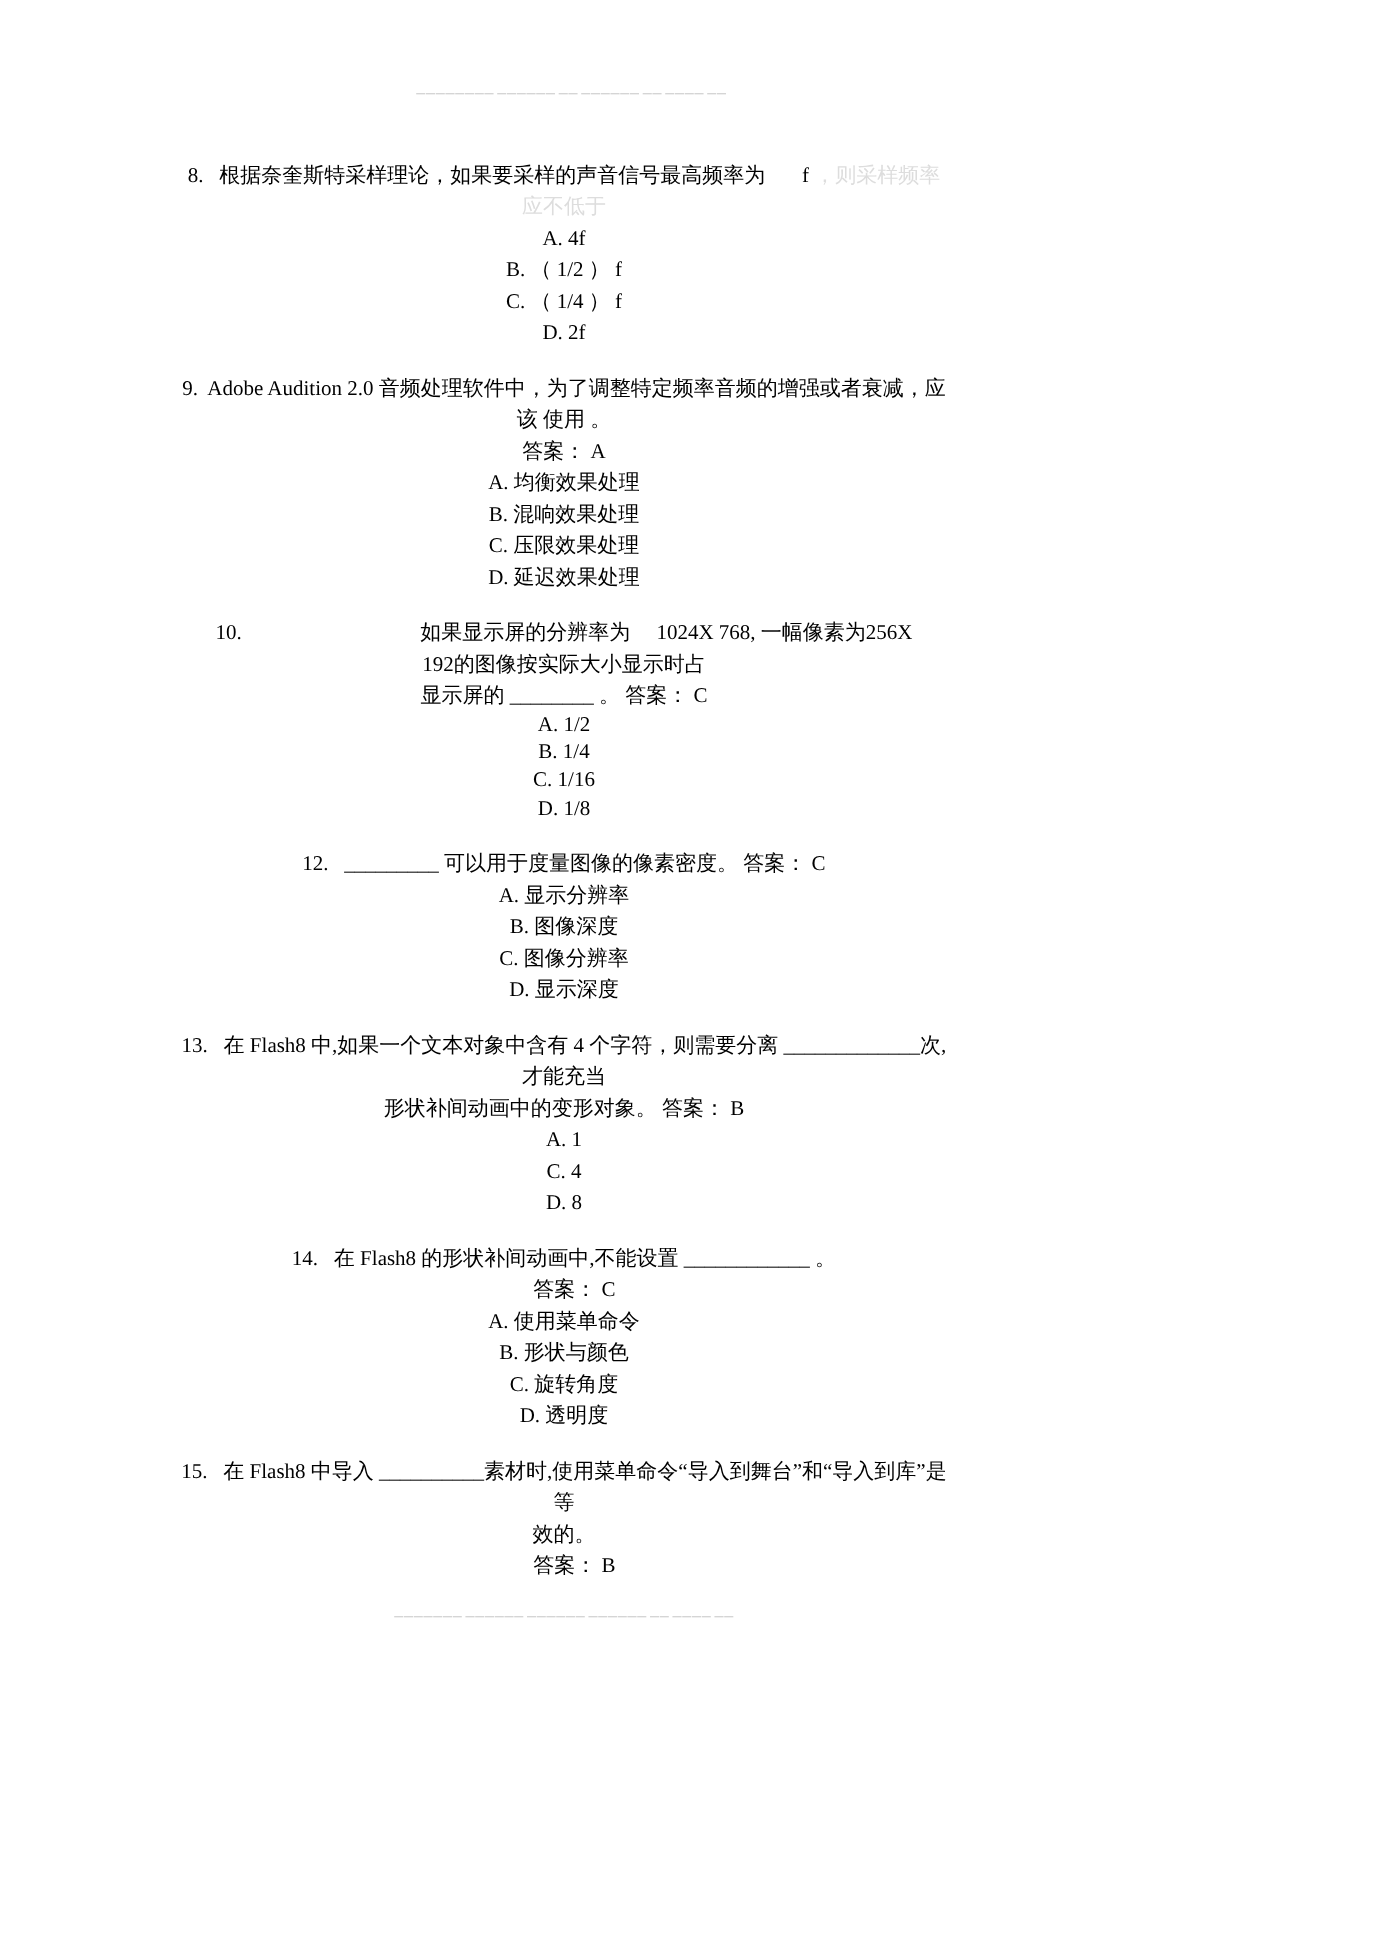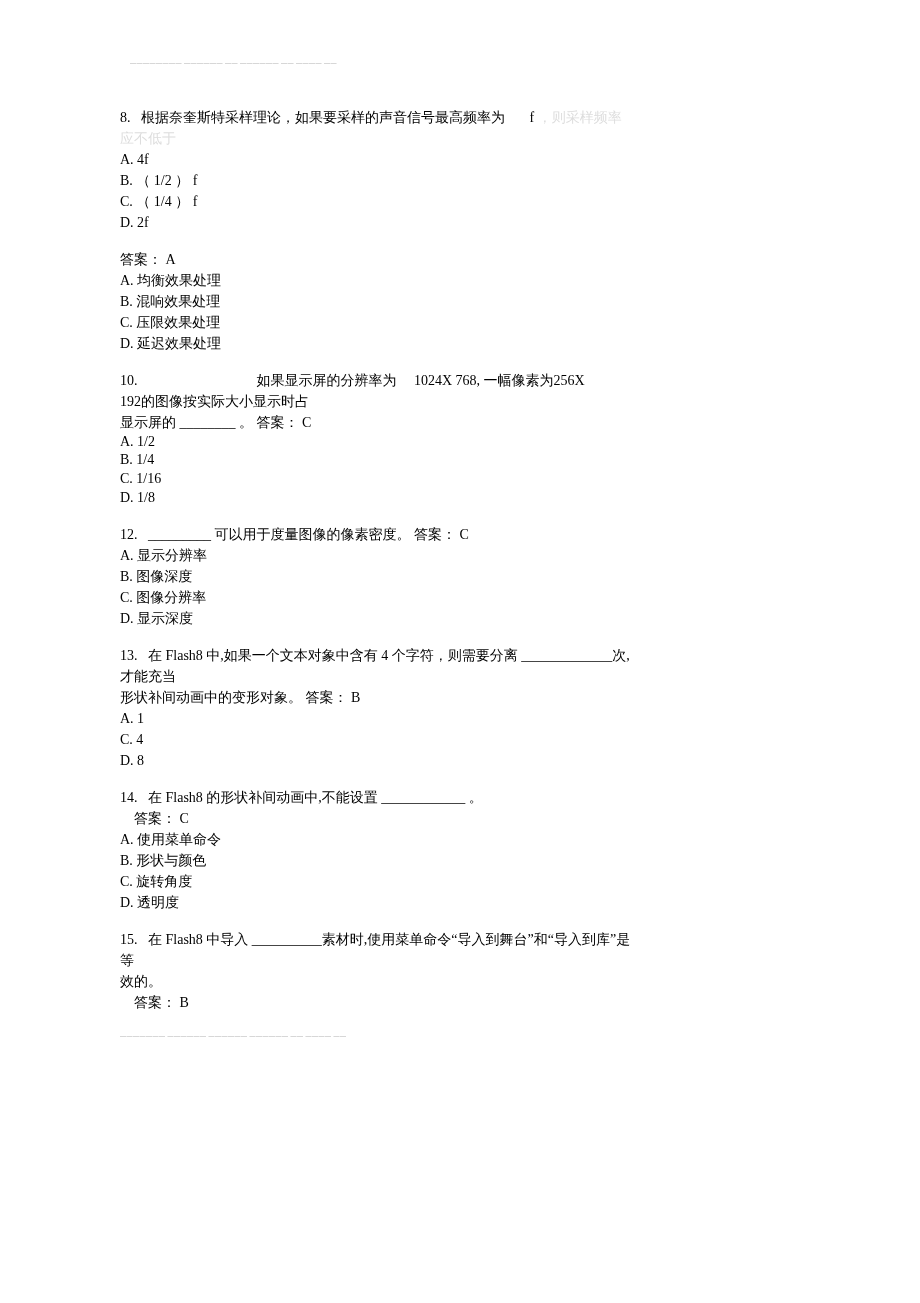--- a/index.html
+++ b/index.html
@@ -10,20 +10,21 @@
     font-size: 14px;
     color: #000000;
     line-height: 1.5;
   }
   .page {
     width: 752px;
     min-height: 1303px;
     padding: 60px 120px 40px 120px;
     box-sizing: border-box;
     position: relative;
+    text-align: center;
   }
   .watermark {
     font-size: 6px;
     color: #888;
     letter-spacing: 0.5px;
     line-height: 1.1;
     margin-bottom: 40px;
     margin-left: 10px;
   }
   .watermark-bottom {
@@ -68,20 +69,24 @@
       <span>f</span>
       <span class="faded">，则采样频率应不低于</span>
     </p>
     <p class="opt">A.  4f</p>
     <p class="opt">B.  （ 1/2 ） f</p>
     <p class="opt">C.  （ 1/4 ） f</p>
     <p class="opt">D.  2f</p>
   </div>
 
   <div class="question">
+    <p class="qline">
+      <span>9.</span>&nbsp;
+      <span>Adobe Audition 2.0 音频处理软件中，为了调整特定频率音频的增强或者衰减，应该 使用     。</span>
+    </p>
     <p class="qline">答案： A</p>
     <p class="opt">A.  均衡效果处理</p>
     <p class="opt">B.  混响效果处理</p>
     <p class="opt">C.  压限效果处理</p>
     <p class="opt">D.  延迟效果处理</p>
   </div>
 
   <div class="question tight">
     <p class="qline">
       <span>10.</span>

